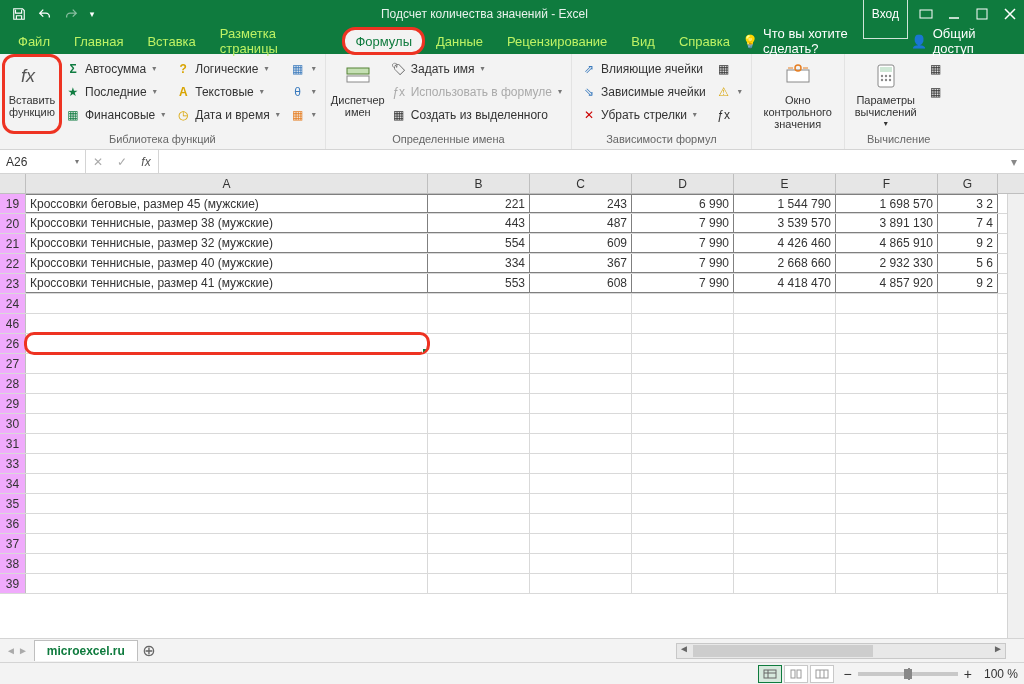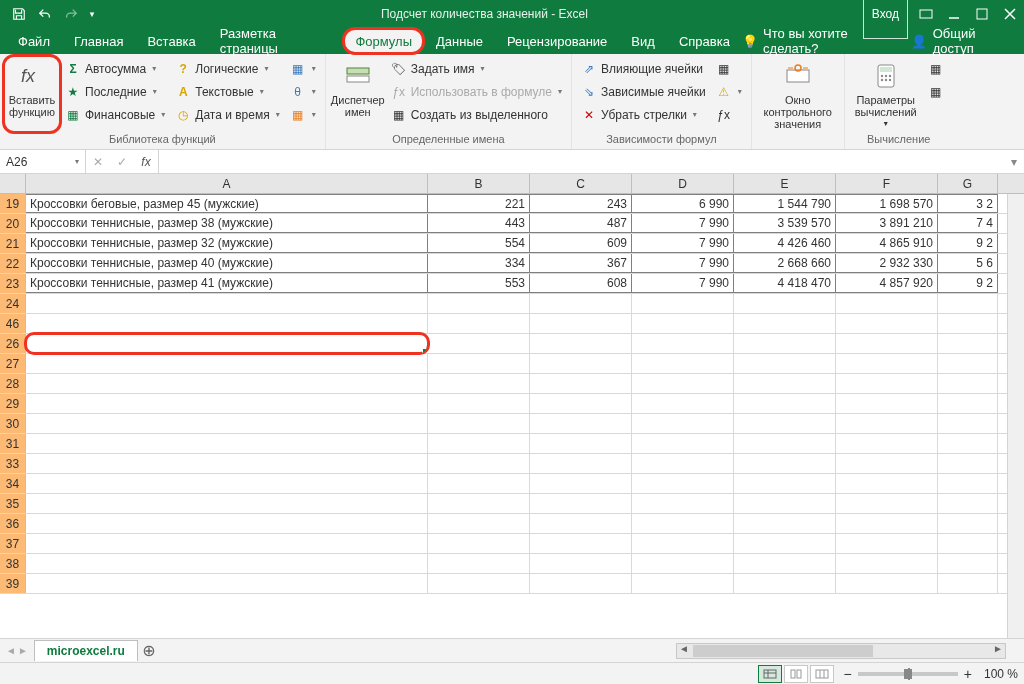--- a/index.html
+++ b/index.html
@@ -10,21 +10,21 @@
 .qat { display: flex; gap: 4px; padding: 0 8px; align-items: center; }
 .qat-btn { width: 22px; height: 22px; display: flex; align-items: center; justify-content: center; cursor: pointer; }
 .qat svg { fill: #fff; width: 14px; height: 14px; }
 .title-text { flex: 1; text-align: center; font-size: 12px; color: rgba(255,255,255,.9); }
 .win-right { display: flex; align-items: center; gap: 8px; padding-right: 4px; }
 .login-btn { border: 1px solid rgba(255,255,255,.8); padding: 17px 8px; font-size: 12px; cursor: pointer; }
 .win-icon { width: 20px; height: 20px; display: flex; align-items: center; justify-content: center; cursor: pointer; }
 
 
 .tabs { height: 26px; background: #0f7b3e; display: flex; align-items: stretch; padding-left: 6px; }
-.tab { padding: 0 12px; color: #ffffff; font-size: 13px; display: flex; align-items: center; cursor: pointer; }
+.tab { padding: 0 12px; color: #bef264; font-size: 13px; display: flex; align-items: center; cursor: pointer; }
 .tab.active { background: #f3f3f3; color: #0f7b3e; }
 .tab.highlight { outline: 3px solid #e32; border-radius: 12px; outline-offset: -2px; }
 .tabs-spacer { flex: 1; }
 .tabs-right { display: flex; align-items: center; color: #fff; gap: 14px; padding-right: 10px; }
 .tell-me, .share { display: flex; align-items: center; gap: 5px; font-size: 13px; cursor: pointer; }
 
 
 .ribbon { height: 96px; background: #f3f3f3; border-bottom: 1px solid #d4d4d4; display: flex; }
 .ribbon-group { border-right: 1px solid #e3e3e3; padding: 4px 6px 2px; display: flex; flex-direction: column; }
 .ribbon-group-content { flex: 1; display: flex; gap: 4px; align-items: flex-start; }
@@ -46,21 +46,21 @@
 .formula-input { flex: 1; padding: 0 6px; display: flex; align-items: center; }
 .fb-expand { width: 20px; display: flex; align-items: center; justify-content: center; color: #888; }
 
 
 .grid-wrap { position: relative; }
 .col-headers { height: 20px; display: flex; background: #e6e6e6; border-bottom: 1px solid #bfbfbf; font-size: 12px; }
 .corner { width: 26px; border-right: 1px solid #bfbfbf; background: #e6e6e6; }
 .col-h { border-right: 1px solid #bfbfbf; display: flex; align-items: center; justify-content: center; background: #e6e6e6; }
 .rows { }
 .row { height: 20px; display: flex; border-bottom: 1px solid #d9d9d9; }
-.row-h { width: 26px; border-right: 1px solid #bfbfbf; background: #fdba74; display: flex; align-items: center; justify-content: center; font-size: 12px; }
+.row-h { width: 26px; border-right: 1px solid #bfbfbf; background: #f0abfc; display: flex; align-items: center; justify-content: center; font-size: 12px; }
 .cell { border-right: 1px solid #d9d9d9; padding: 0 4px; display: flex; align-items: center; font-size: 12px; overflow: hidden; white-space: nowrap; }
 .cell.num { justify-content: flex-end; }
 .cell.data { border-bottom: 1px solid #7f7f7f; border-right: 1px solid #7f7f7f; }
 .row.first .cell.data { border-top: 1px solid #7f7f7f; }
 .row .cell.data:first-of-type { border-left: 1px solid #7f7f7f; }
 .selected-cell { position: relative; outline: 2px solid #107c41; outline-offset: -1px; }
 .selected-cell::after { content: ''; position: absolute; right: -3px; bottom: -3px; width: 6px; height: 6px; background: #107c41; border: 1px solid #fff; }
 .red-box { outline: 3px solid #e32; border-radius: 8px; outline-offset: -1px; }
 
 
@@ -373,21 +373,21 @@
         <div class="cell cF num data">1 698 570</div>
         <div class="cell cG num data">3 2</div>
       </div>
       <div class="row">
         <div class="row-h">20</div>
         <div class="cell cA data">Кроссовки теннисные, размер 38 (мужские)</div>
         <div class="cell cB num data">443</div>
         <div class="cell cC num data">487</div>
         <div class="cell cD num data">7 990</div>
         <div class="cell cE num data">3 539 570</div>
-        <div class="cell cF num data">3 891 210</div>
+        <div class="cell cF num data">3 891 130</div>
         <div class="cell cG num data">7 4</div>
       </div>
       <div class="row">
         <div class="row-h">21</div>
         <div class="cell cA data">Кроссовки теннисные, размер 32 (мужские)</div>
         <div class="cell cB num data">554</div>
         <div class="cell cC num data">609</div>
         <div class="cell cD num data">7 990</div>
         <div class="cell cE num data">4 426 460</div>
         <div class="cell cF num data">4 865 910</div>

